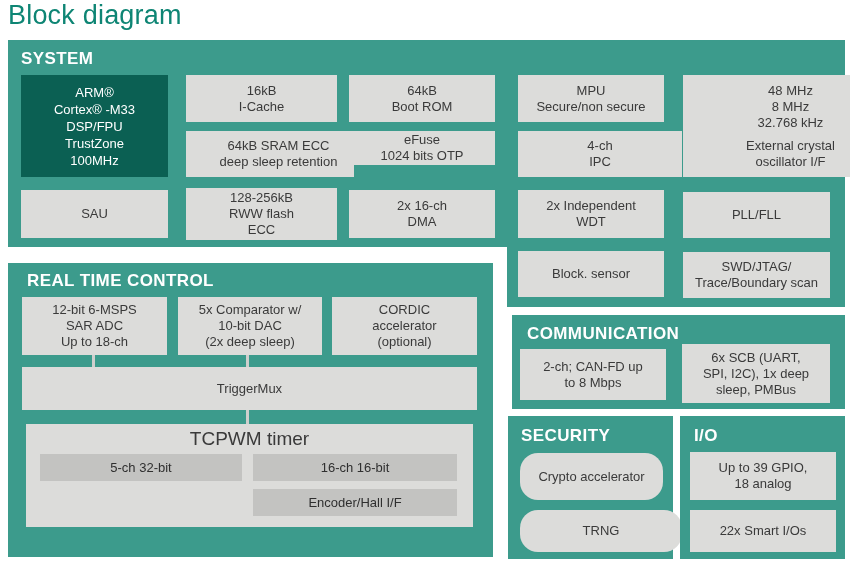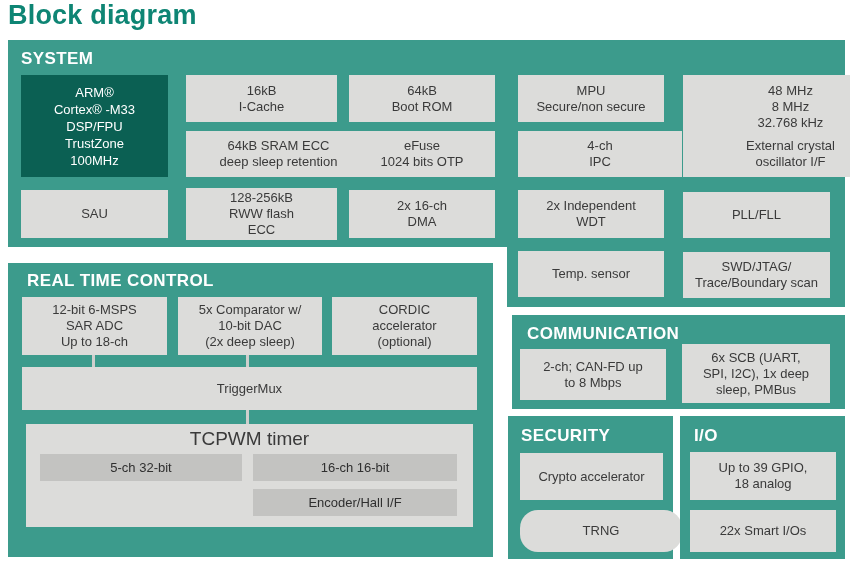--- a/index.html
+++ b/index.html
@@ -10,21 +10,21 @@
     --c-title-teal:#0E8574;
     --c-block-text:#3A3A3A;
   }
   html,body{margin:0;padding:0;background:#fff;}
   .canvas{
     position:relative;width:850px;height:568px;background:#ffffff;
     font-family:"Liberation Sans", sans-serif;overflow:hidden;
   }
   .page-title{
     position:absolute;left:8px;top:0px;
-    font-size:27px;font-weight:bold;color:var(--c-title-teal);
+    font-size:27px;font-weight:normal;color:var(--c-title-teal);
     letter-spacing:0.2px;
   }
   .panel{position:absolute;background:var(--c-teal);}
   .panel-label{
     position:absolute;color:#ffffff;font-weight:bold;font-size:17px;
     letter-spacing:0.4px;white-space:nowrap;
   }
   .blk{
     position:absolute;background:var(--c-block-gray);color:var(--c-block-text);
     font-size:13px;line-height:16px;
@@ -65,32 +65,32 @@
   <div class="blk" style="left:186px;top:75px;width:151px;height:47px;">16kB
 I-Cache</div>
   <div class="blk" style="left:186px;top:131px;width:151px;height:46px;padding-left:17px;">64kB SRAM ECC
 deep sleep retention</div>
   <div class="blk" style="left:186px;top:188px;width:151px;height:52px;">128-256kB
 RWW flash
 ECC</div>
 
   <div class="blk" style="left:349px;top:75px;width:146px;height:47px;">64kB
 Boot ROM</div>
-  <div class="blk" style="left:349px;top:131px;width:146px;height:46px;">eFuse
+  <div class="blk" style="left:349px;top:131px;width:146px;height:34px;">eFuse
 1024 bits OTP</div>
   <div class="blk" style="left:349px;top:190px;width:146px;height:48px;">2x 16-ch
 DMA</div>
 
   <div class="blk" style="left:518px;top:75px;width:146px;height:47px;">MPU
 Secure/non secure</div>
   <div class="blk" style="left:518px;top:131px;width:164px;height:46px;">4-ch
 IPC</div>
   <div class="blk" style="left:518px;top:190px;width:146px;height:48px;">2x Independent
 WDT</div>
-  <div class="blk" style="left:518px;top:251px;width:146px;height:46px;">Temp. sensor</div>
+  <div class="blk" style="left:518px;top:251px;width:146px;height:46px;">Block. sensor</div>
 
   <div class="blk" style="left:683px;top:75px;width:147px;height:102px;padding-left:34px;">
     <span>48 MHz
 8 MHz
 32.768 kHz</span>
     <span class="gap"></span>
     <span>External crystal
 oscillator I/F</span>
   </div>
   <div class="blk" style="left:683px;top:192px;width:147px;height:46px;">PLL/FLL</div>
@@ -127,21 +127,21 @@
   <div class="panel" style="left:512px;top:315px;width:333px;height:94px;"></div>
   <div class="panel-label" style="left:527px;top:324px;">COMMUNICATION</div>
   <div class="blk" style="left:520px;top:349px;width:146px;height:51px;">2-ch; CAN-FD up
 to 8 Mbps</div>
   <div class="blk" style="left:682px;top:344px;width:148px;height:59px;">6x SCB (UART,
 SPI, I2C), 1x deep
 sleep, PMBus</div>
 
   <div class="panel" style="left:508px;top:416px;width:165px;height:143px;"></div>
   <div class="panel-label" style="left:521px;top:426px;">SECURITY</div>
-  <div class="blk" style="left:520px;top:453px;width:143px;height:47px;">Crypto accelerator</div>
+  <div class="blk" style="left:520px;top:453px;width:143px;height:47px;border-radius:18px;">Crypto accelerator</div>
   <div class="blk" style="left:520px;top:510px;width:162px;height:42px;border-radius:18px;">TRNG</div>
 
   <div class="panel" style="left:680px;top:416px;width:165px;height:143px;"></div>
   <div class="panel-label" style="left:694px;top:426px;">I/O</div>
   <div class="blk" style="left:690px;top:452px;width:146px;height:48px;">Up to 39 GPIO,
 18 analog</div>
   <div class="blk" style="left:690px;top:510px;width:146px;height:42px;">22x Smart I/Os</div>
 
 </div>
 

